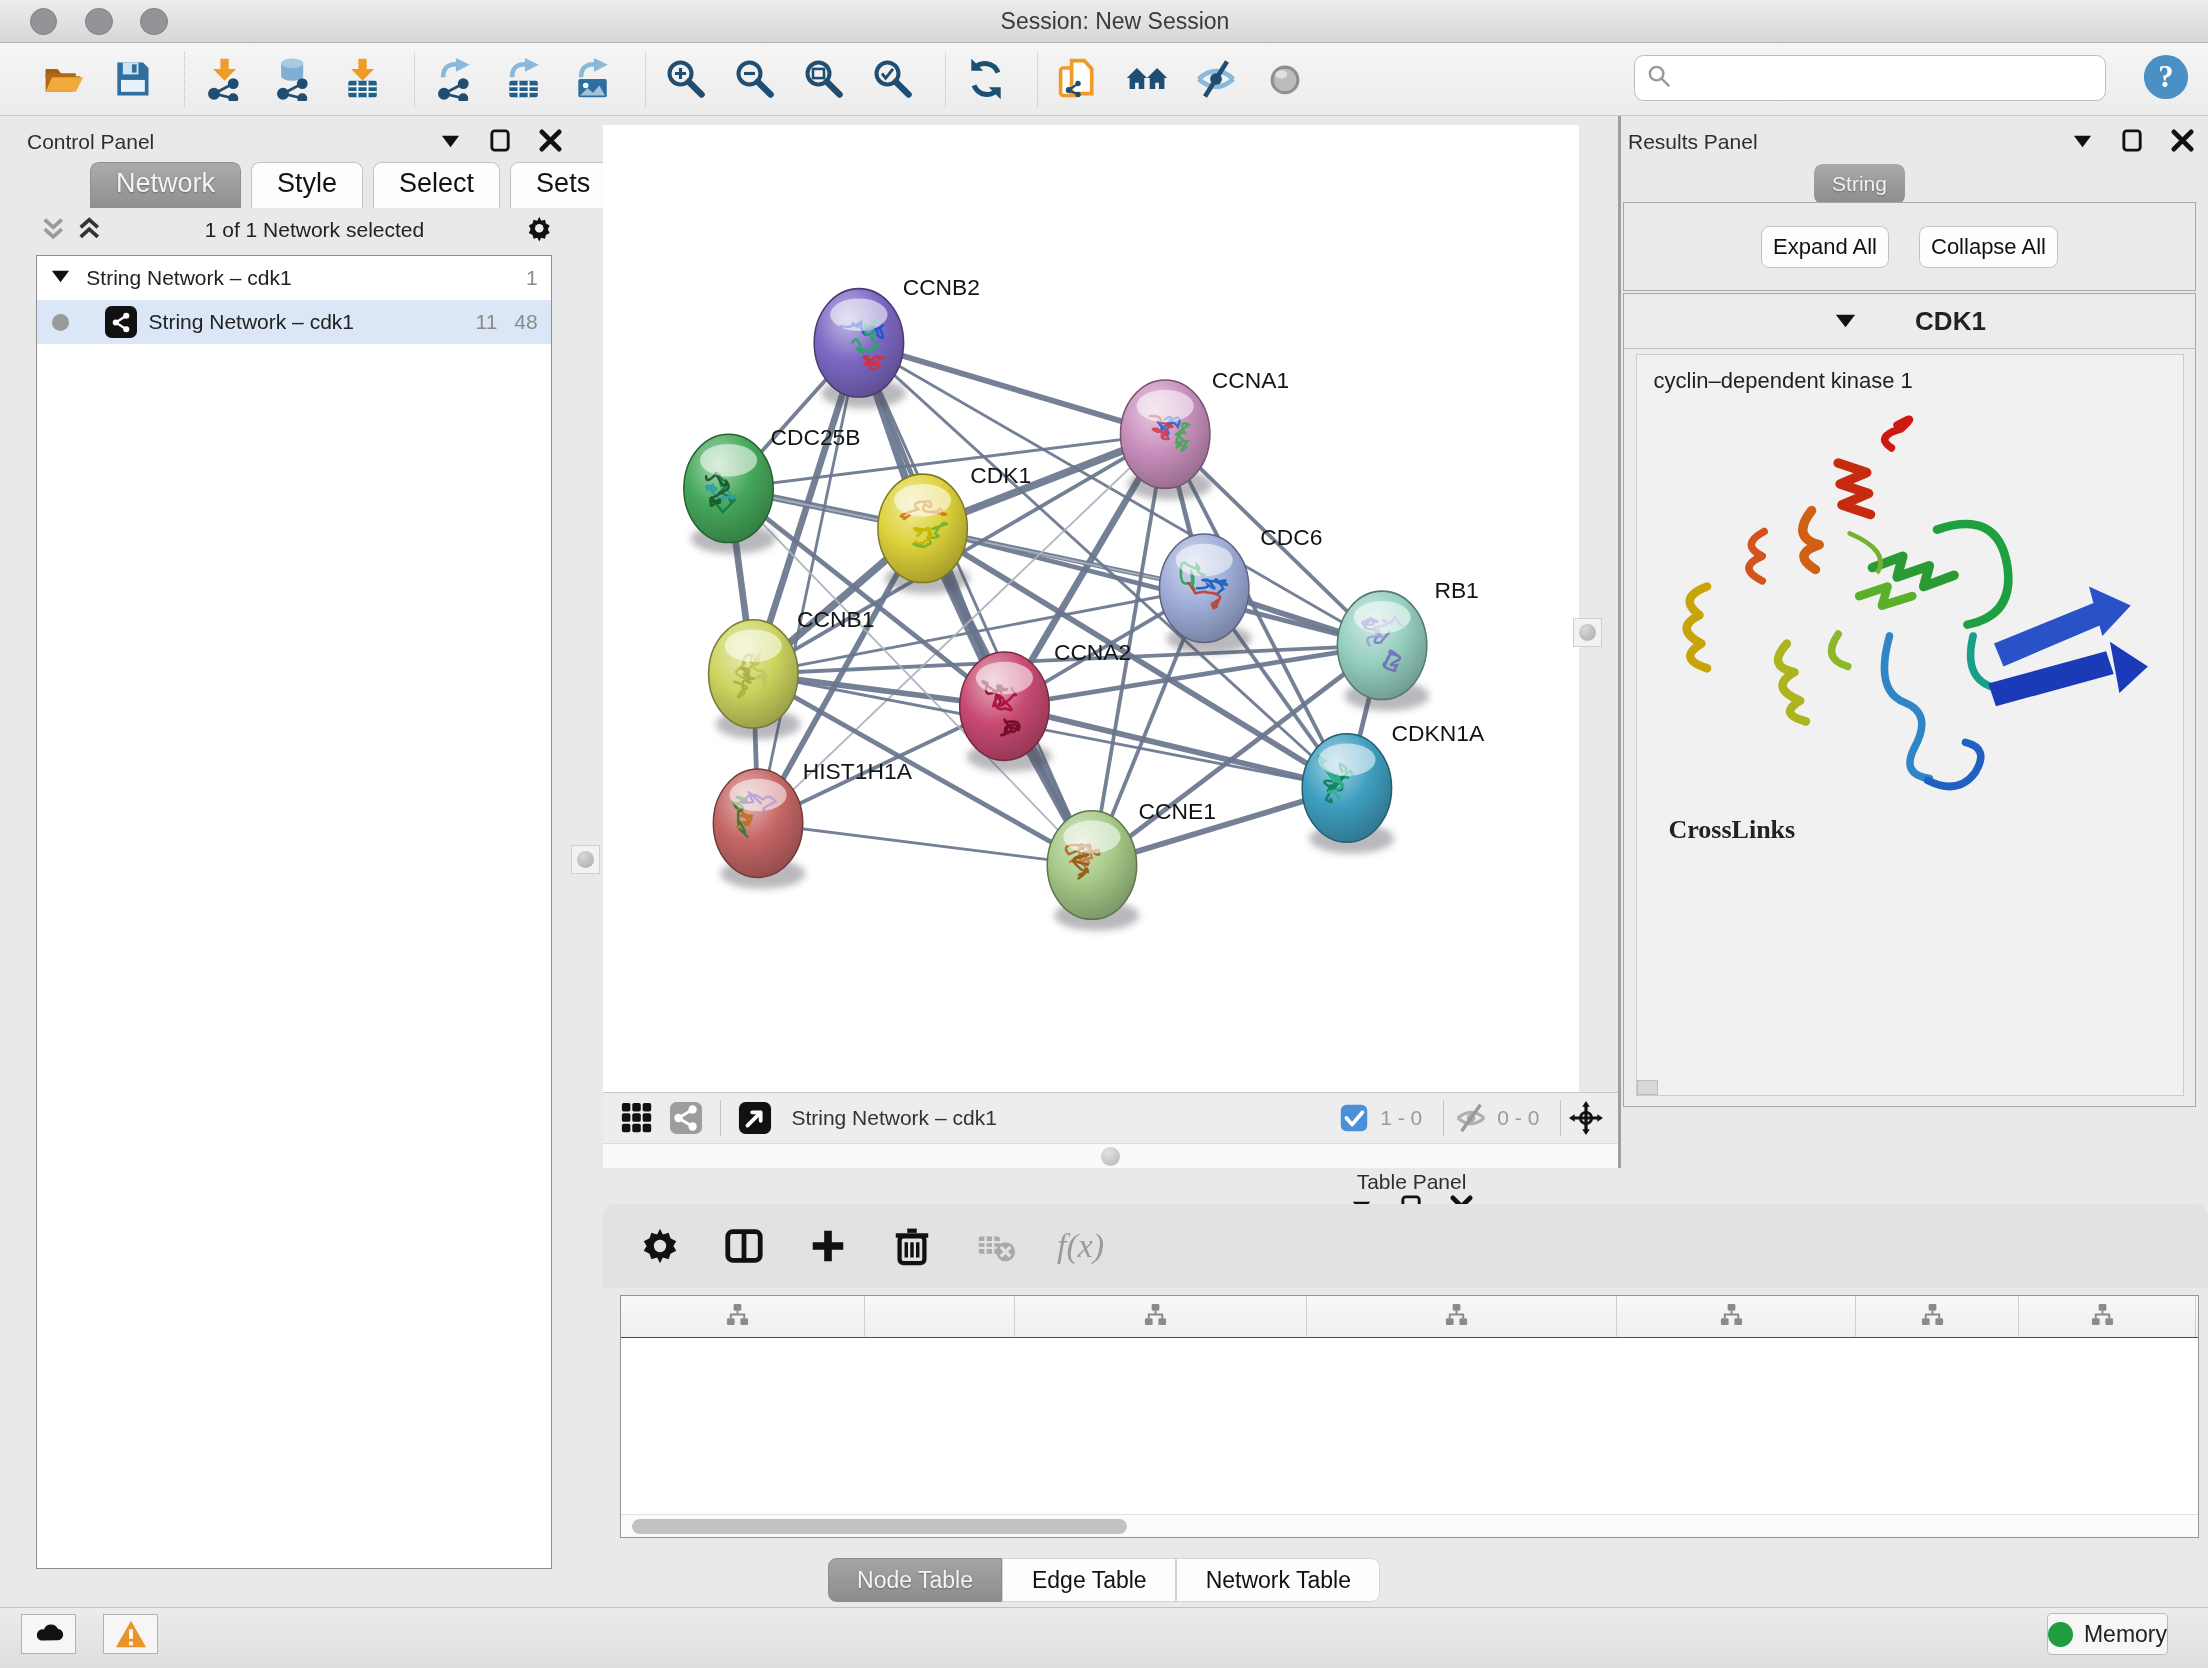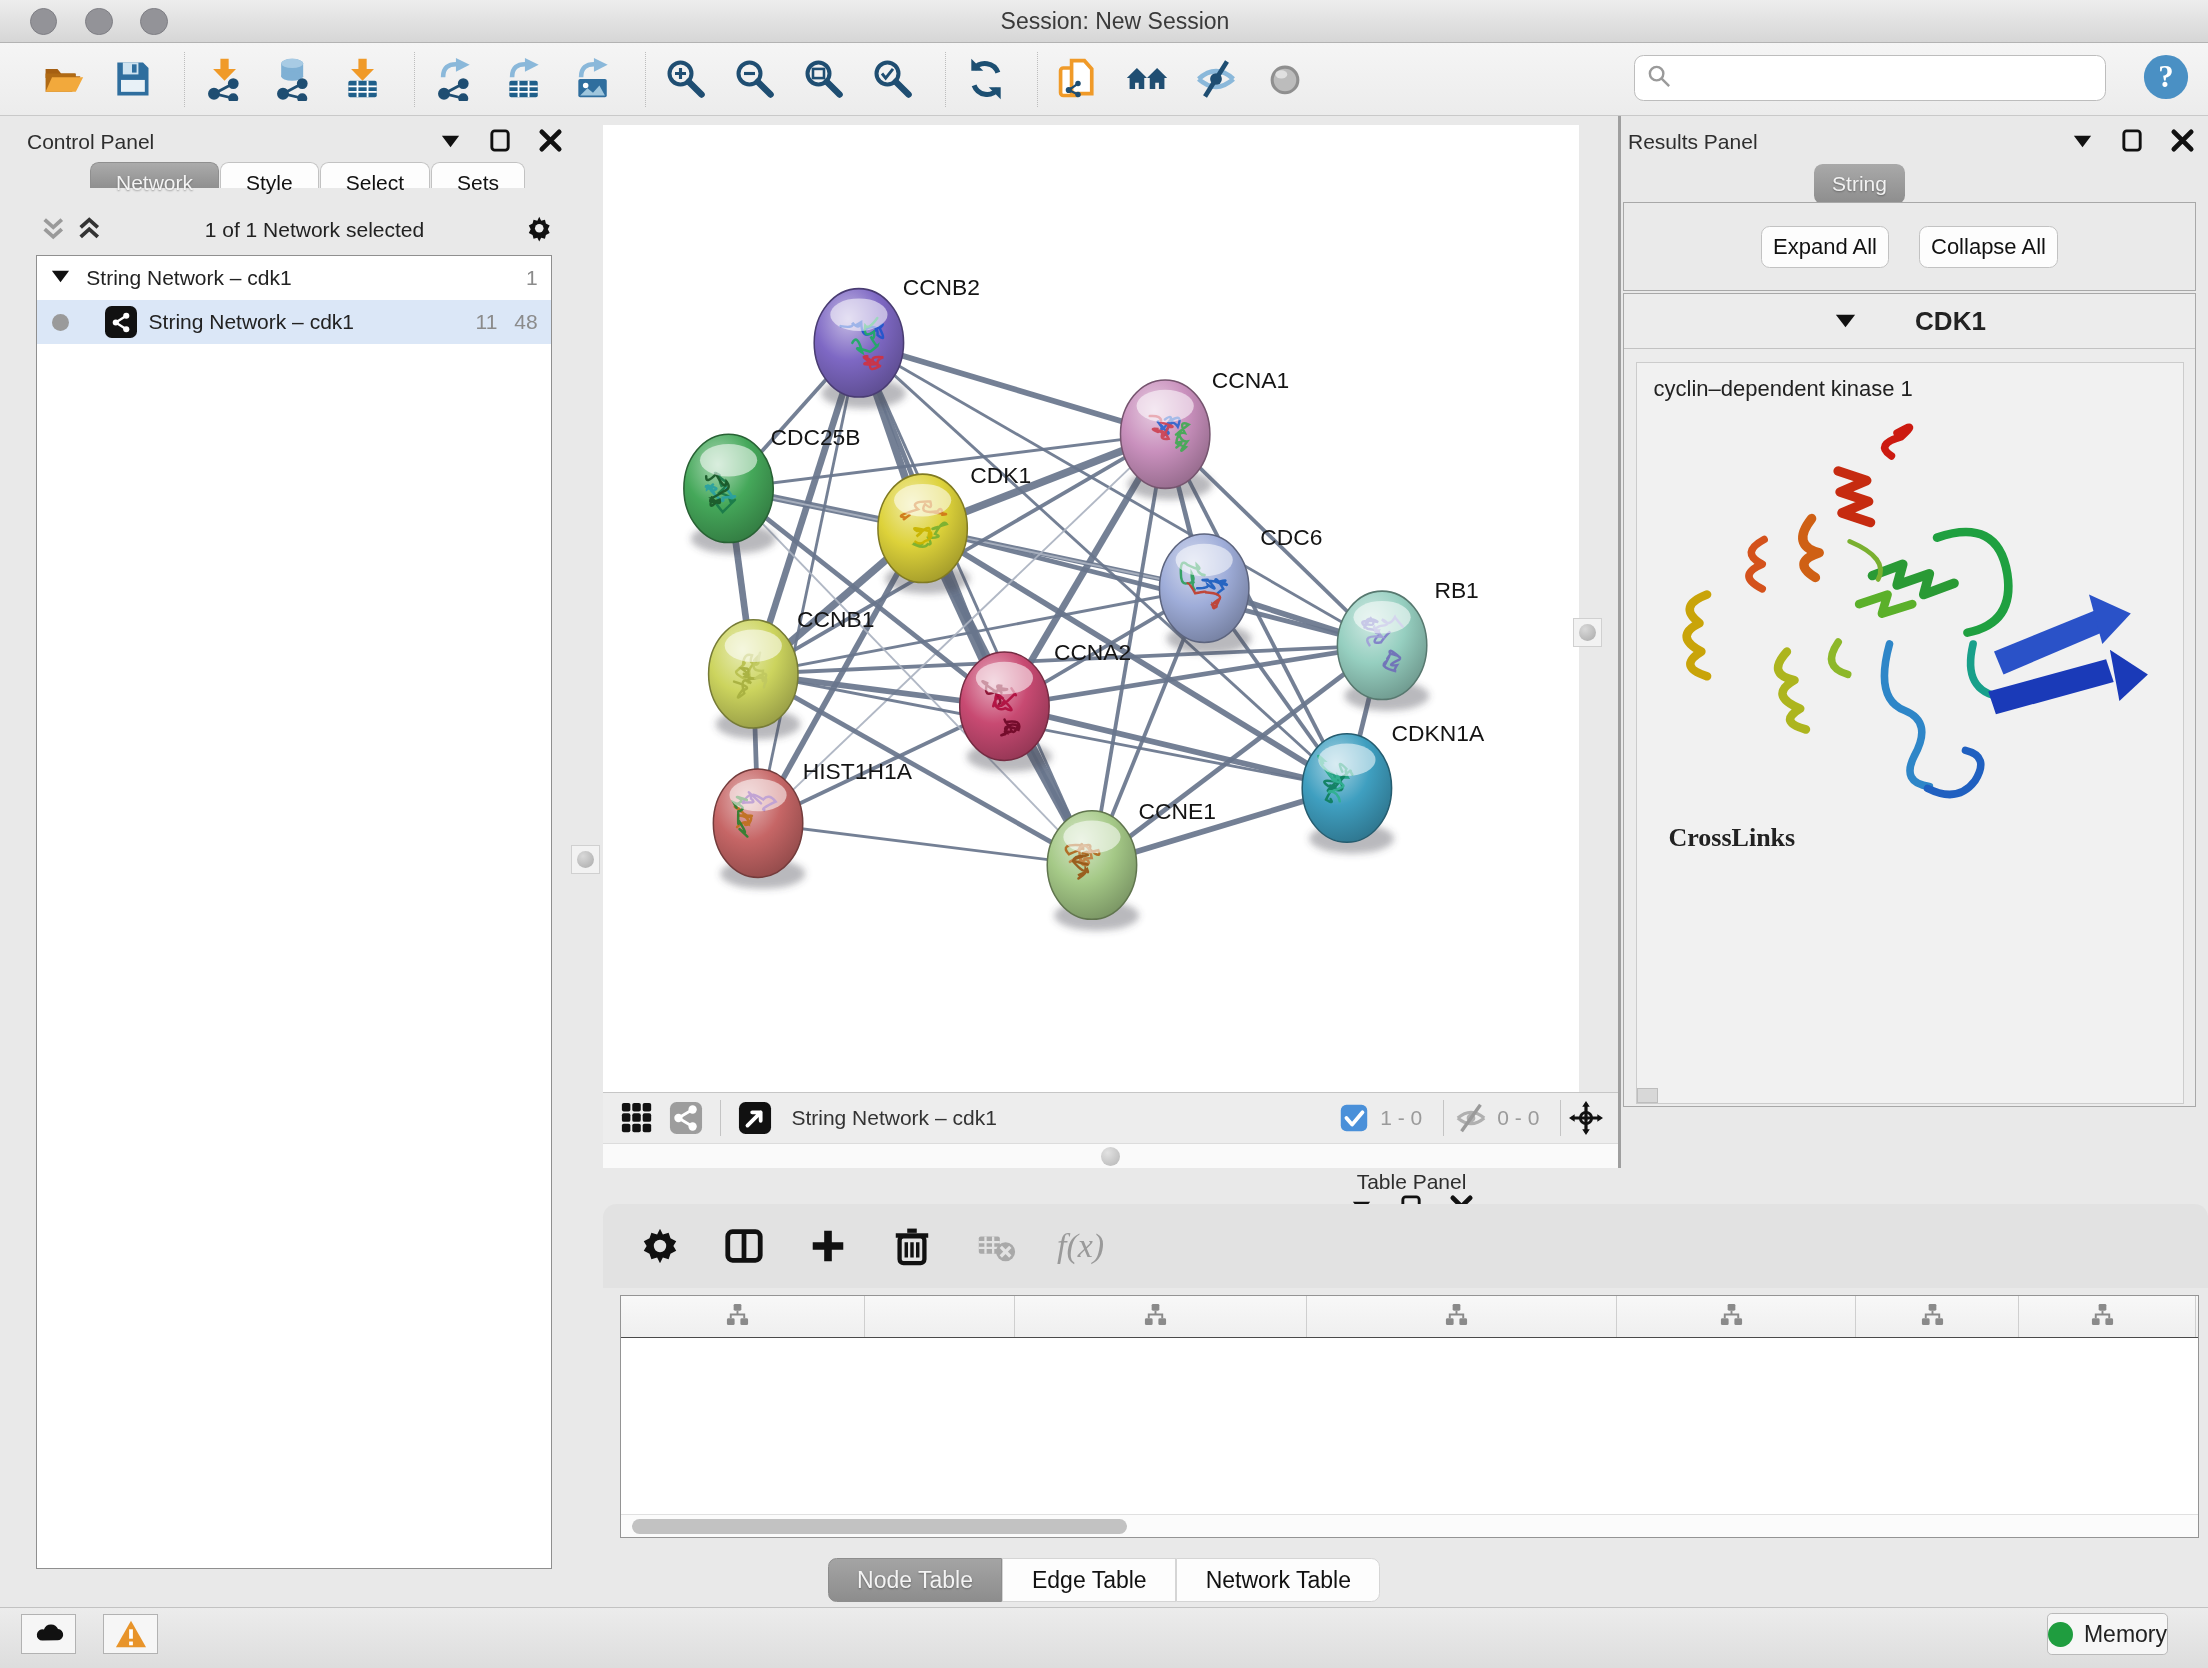--- a/index.html
+++ b/index.html
@@ -22,21 +22,21 @@
   .helpbtn { left:2142px; top:53px; width:48px; height:48px; }
 
   
   .panel-title { font-size:21px; color:#2e2e2e; }
   .pctrl { display:flex; gap:25px; align-items:center; }
   .pctrl svg { width:25px; height:25px; }
 
   
   .cp-title-row { left:27px; top:126px; width:536px; height:32px; display:flex; justify-content:space-between; align-items:center; }
   .tabs-row { left:90px; top:162px; height:42px; display:flex; }
-  .tab { height:26px; padding:0 25px; font-size:21px; line-height:40px; background:#fdfdfd; border:1px solid #c2c2c2; border-bottom:none; border-radius:8.6px 8.6px 0 0; margin-right:1px; color:#111; }
+  .tab { height:46px; padding:0 25px; font-size:27px; line-height:40px; background:#fdfdfd; border:1px solid #c2c2c2; border-bottom:none; border-radius:8.6px 8.6px 0 0; margin-right:10px; color:#111; }
   .tab.active { background:linear-gradient(#ababab,#8f8f8f); color:#f4f4f4; border-color:#8f8f8f; text-shadow:0 1px 1.9px #00000055; }
   .cp-header { left:26px; top:204px; width:537px; height:51px; display:flex; align-items:center; }
   .cp-header svg { width:28.5px; height:28.5px; }
   .cp-header .hdr-label { flex:1; text-align:center; font-size:21px; }
   .cp-list { left:36px; top:255px; width:516px; height:1314px; background:#fff; border:1.9px solid #8f8f8f; }
   .tree-row { height:44px; display:flex; align-items:center; font-size:21px; padding:0 13.3px; }
   .tree-row.selected { background:#dbe7f7; }
   .tree-num { color:#8b8b8b; margin-left:17px; }
   .sharebadge { width:32px; height:32px; border-radius:6.7px; background:#111; display:inline-flex; align-items:center; justify-content:center; margin:0 11.4px 0 0; }
   .sharebadge svg { width:21px; height:21px; }
@@ -61,21 +61,21 @@
 
   
   .rp-title-row { left:1628px; top:126px; width:567px; height:32px; display:flex; justify-content:space-between; align-items:center; }
   .string-tab { left:1814px; top:164px; width:91px; height:40px; background:linear-gradient(#a9a9a9,#8d8d8d); color:#f2f2f2; border-radius:8.6px; font-size:21px; text-align:center; line-height:40px; text-shadow:0 1px 1.9px #00000055; }
   .rp-top-box { left:1623px; top:202px; width:573px; height:89px; border:1px solid #a8a8a8; background:#eaeaea; display:flex; align-items:center; justify-content:center; gap:30px; }
   .rp-btn { height:42px; padding:0 11px; background:#fdfdfd; border:1px solid #c2c2c2; border-radius:8.6px; font-size:22px; line-height:40px; color:#111; }
   .rp-main-box { left:1623px; top:293px; width:573px; height:814px; border:1px solid #a8a8a8; background:#ececec; }
   .cdk1-header { height:55px; display:flex; align-items:center; justify-content:center; gap:57px; border-bottom:1px solid #c2c2c2; }
   .cdk1-header svg { width:25px; height:25px; }
   .cdk1-name { font-size:26px; font-weight:bold; }
-  .rp-content { margin:13px auto 0; width:548px; height:742px; background:#f1f1f1; border:1px solid #cccccc; position:relative; }
+  .rp-content { margin:5px auto 0; width:548px; height:742px; background:#f1f1f1; border:1px solid #cccccc; position:relative; }
   .rp-desc { font-size:22px; padding:13.3px 0 0 17px; }
   .protein { position:absolute; left:7.6px; top:53px; width:529px; height:399px; }
   .crosslinks { position:absolute; left:0; top:460px; width:100%; font-family:"Liberation Serif", serif; }
   .crosslinks h3 { font-size:26px; padding-left:32px; margin-bottom:7.6px; }
   .cl-row { display:flex; font-size:24px; height:44px; align-items:center; }
   .cl-label { width:167px; padding-left:53px; }
   .cl-value a { color:#0000ee; text-decoration:underline; }
   .rp-nub { position:absolute; left:0; bottom:0; width:21px; height:15px; background:#d8d8d8; border:1px solid #bdbdbd; }
 
   

